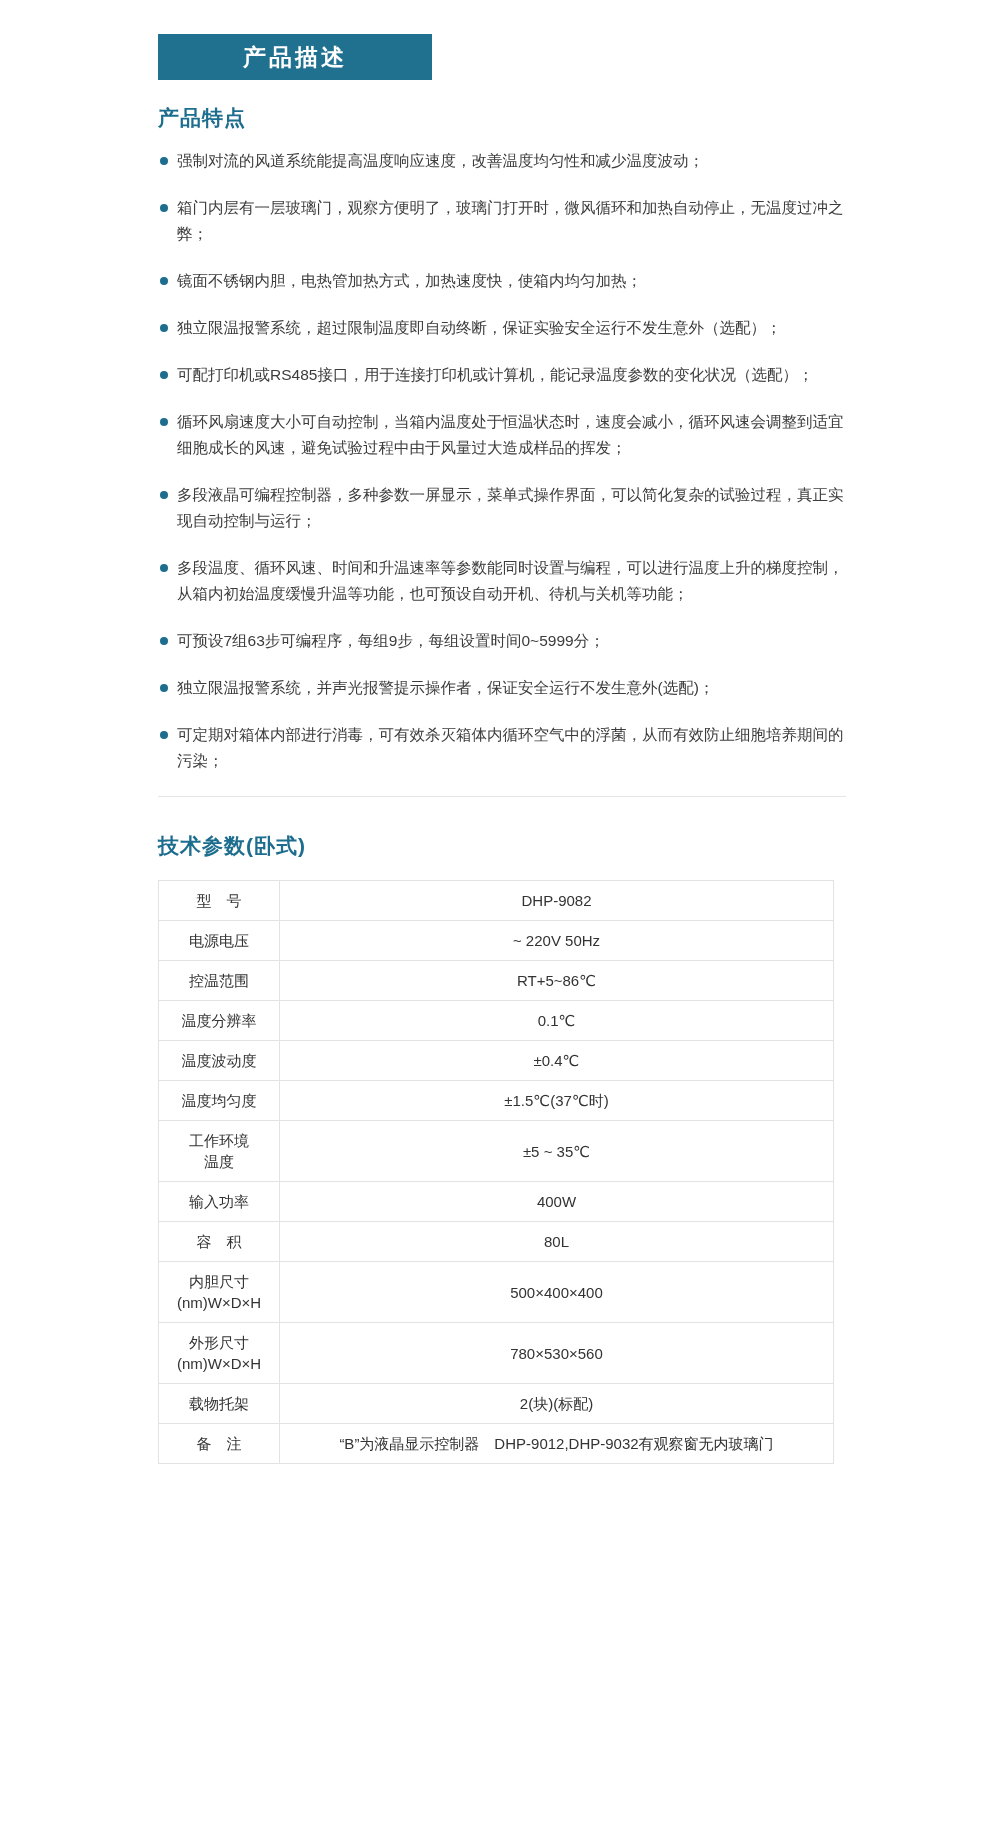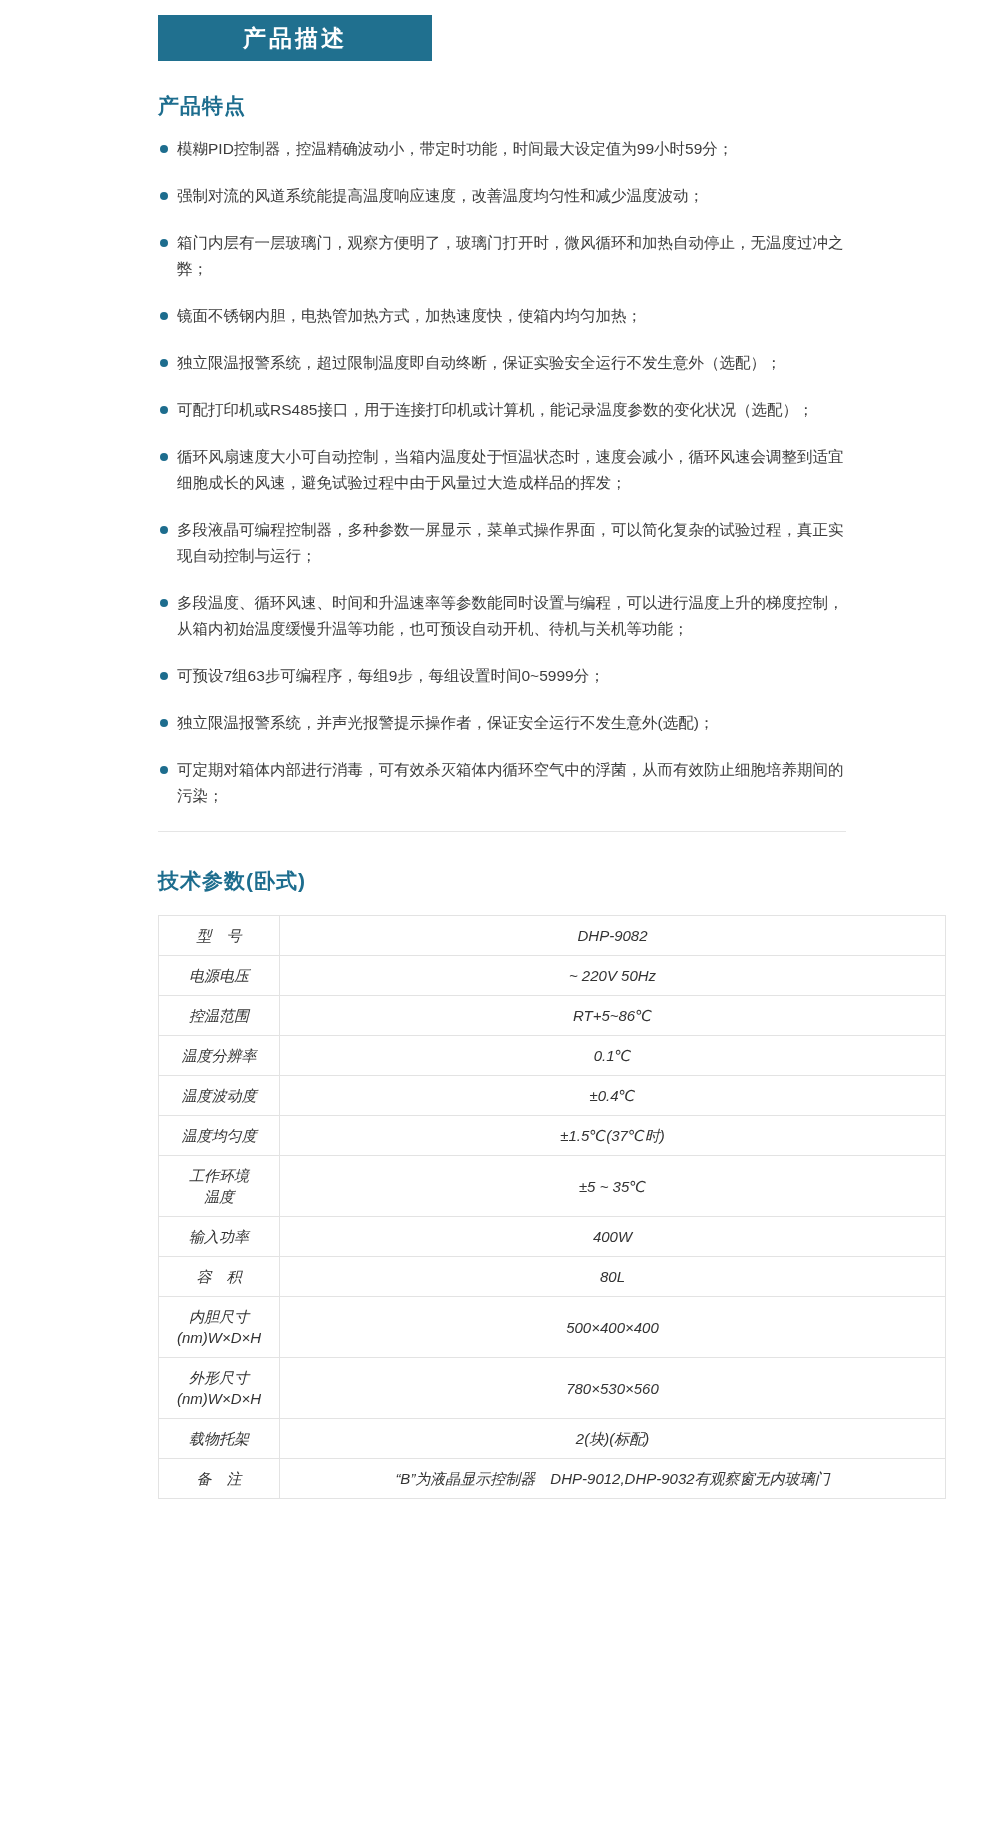--- a/index.html
+++ b/index.html
@@ -2,69 +2,68 @@
 <html><head>
 <meta charset="utf-8">
 <style>
   html,body{margin:0;padding:0;}
   body{
     width:1000px;height:1824px;background:#ffffff;overflow:hidden;
     font-family:"Liberation Sans","DejaVu Sans",sans-serif;
     -webkit-font-smoothing:antialiased;
   }
   .page{width:1000px;height:1824px;position:relative;background:#fff;}
-  .content{margin-left:158px;width:688px;padding-top:15px;}
+  .content{margin-left:158px;width:688px;padding-top:34px;}
 
   .banner{
     width:274px;height:46px;background:#20708f;color:#ffffff;
     display:flex;align-items:center;justify-content:center;
     font-size:23px;font-weight:bold;letter-spacing:3px;
   }
 
   h2.sec{
-    margin:32px 0 0 0;font-size:21px;font-weight:bold;color:#1d6d8e;
+    margin:25px 0 0 0;font-size:21px;font-weight:bold;color:#1d6d8e;
     letter-spacing:1px;line-height:26px;
   }
 
   ul.features{list-style:none;margin:17px 0 0 0;padding:0;}
   ul.features li{
     position:relative;padding-left:19px;margin-bottom:21px;
     font-size:15.5px;line-height:26px;color:#3c3c3c;
   }
   ul.features li .dot{
     position:absolute;left:2px;top:9px;width:8px;height:8px;border-radius:50%;
     background:#1d6d8e;
   }
 
   .divider{height:1px;background:#e5e5e5;margin-top:22px;width:688px;}
 
   h2.sec2{margin:36px 0 0 0;}
 
   table.specs{
-    border-collapse:collapse;table-layout:fixed;width:788px;margin-top:21px;font-style:italic;
+    border-collapse:collapse;table-layout:fixed;width:676px;margin-top:21px;
   }
   table.specs th,table.specs td{
     border:1px solid #e3e3e3;font-size:15px;color:#333333;
     text-align:center;vertical-align:middle;padding:9px 8px;
     font-weight:normal;line-height:21px;
   }
   table.specs th{width:104px;white-space:pre-line;}
 </style>
 </head>
 <body>
 
 <div class="page">
   <div class="content">
 
     <div class="banner">产品描述</div>
 
     <h2 class="sec">产品特点</h2>
 
     <ul class="features">
-        <li><span class="dot"></span><span>模糊PID控制器，控温精确波动小，带定时功能，时间最大设定值为99小时59分；</span></li>
         <li><span class="dot"></span><span>强制对流的风道系统能提高温度响应速度，改善温度均匀性和减少温度波动；</span></li>
         <li><span class="dot"></span><span>箱门内层有一层玻璃门，观察方便明了，玻璃门打开时，微风循环和加热自动停止，无温度过冲之弊；</span></li>
         <li><span class="dot"></span><span>镜面不锈钢内胆，电热管加热方式，加热速度快，使箱内均匀加热；</span></li>
         <li><span class="dot"></span><span>独立限温报警系统，超过限制温度即自动终断，保证实验安全运行不发生意外（选配）；</span></li>
         <li><span class="dot"></span><span>可配打印机或RS485接口，用于连接打印机或计算机，能记录温度参数的变化状况（选配）；</span></li>
         <li><span class="dot"></span><span>循环风扇速度大小可自动控制，当箱内温度处于恒温状态时，速度会减小，循环风速会调整到适宜细胞成长的风速，避免试验过程中由于风量过大造成样品的挥发；</span></li>
         <li><span class="dot"></span><span>多段液晶可编程控制器，多种参数一屏显示，菜单式操作界面，可以简化复杂的试验过程，真正实现自动控制与运行；</span></li>
         <li><span class="dot"></span><span>多段温度、循环风速、时间和升温速率等参数能同时设置与编程，可以进行温度上升的梯度控制，从箱内初始温度缓慢升温等功能，也可预设自动开机、待机与关机等功能；</span></li>
         <li><span class="dot"></span><span>可预设7组63步可编程序，每组9步，每组设置时间0~5999分；</span></li>
         <li><span class="dot"></span><span>独立限温报警系统，并声光报警提示操作者，保证安全运行不发生意外(选配)；</span></li>

